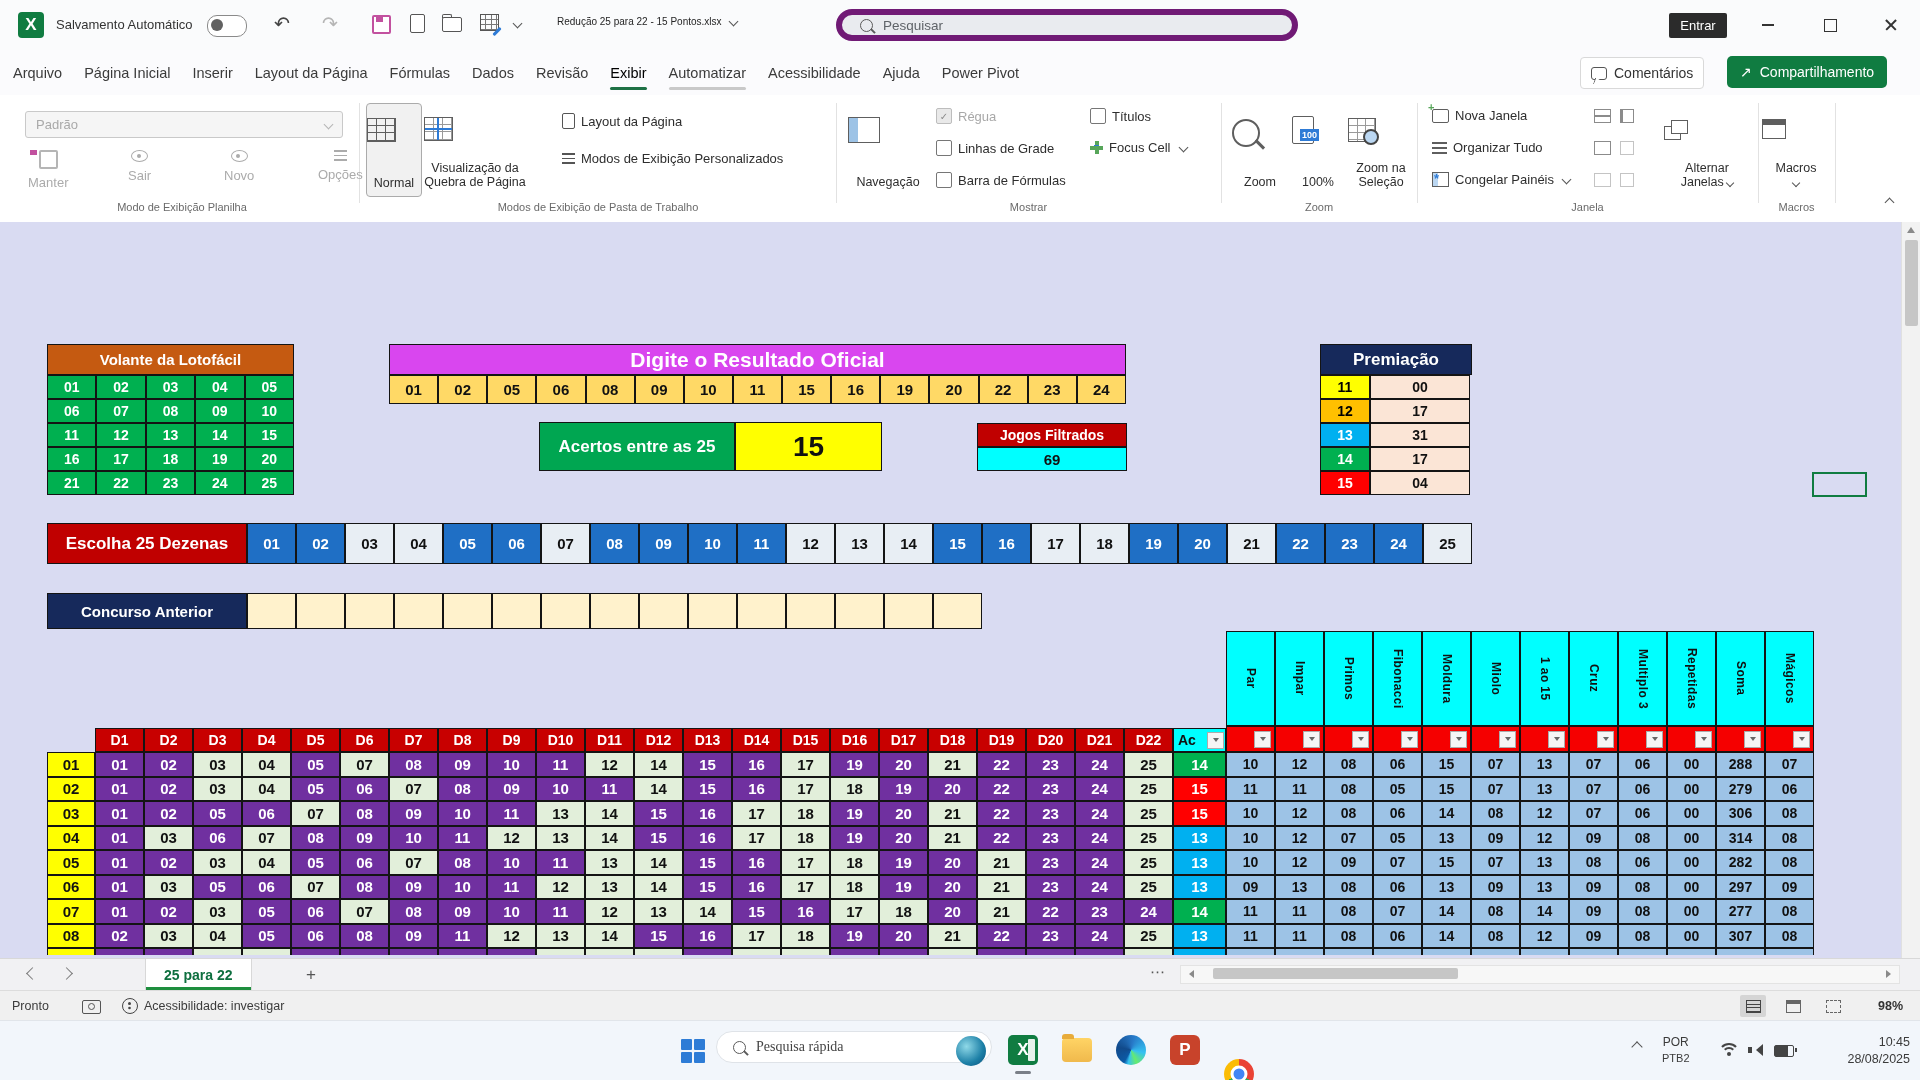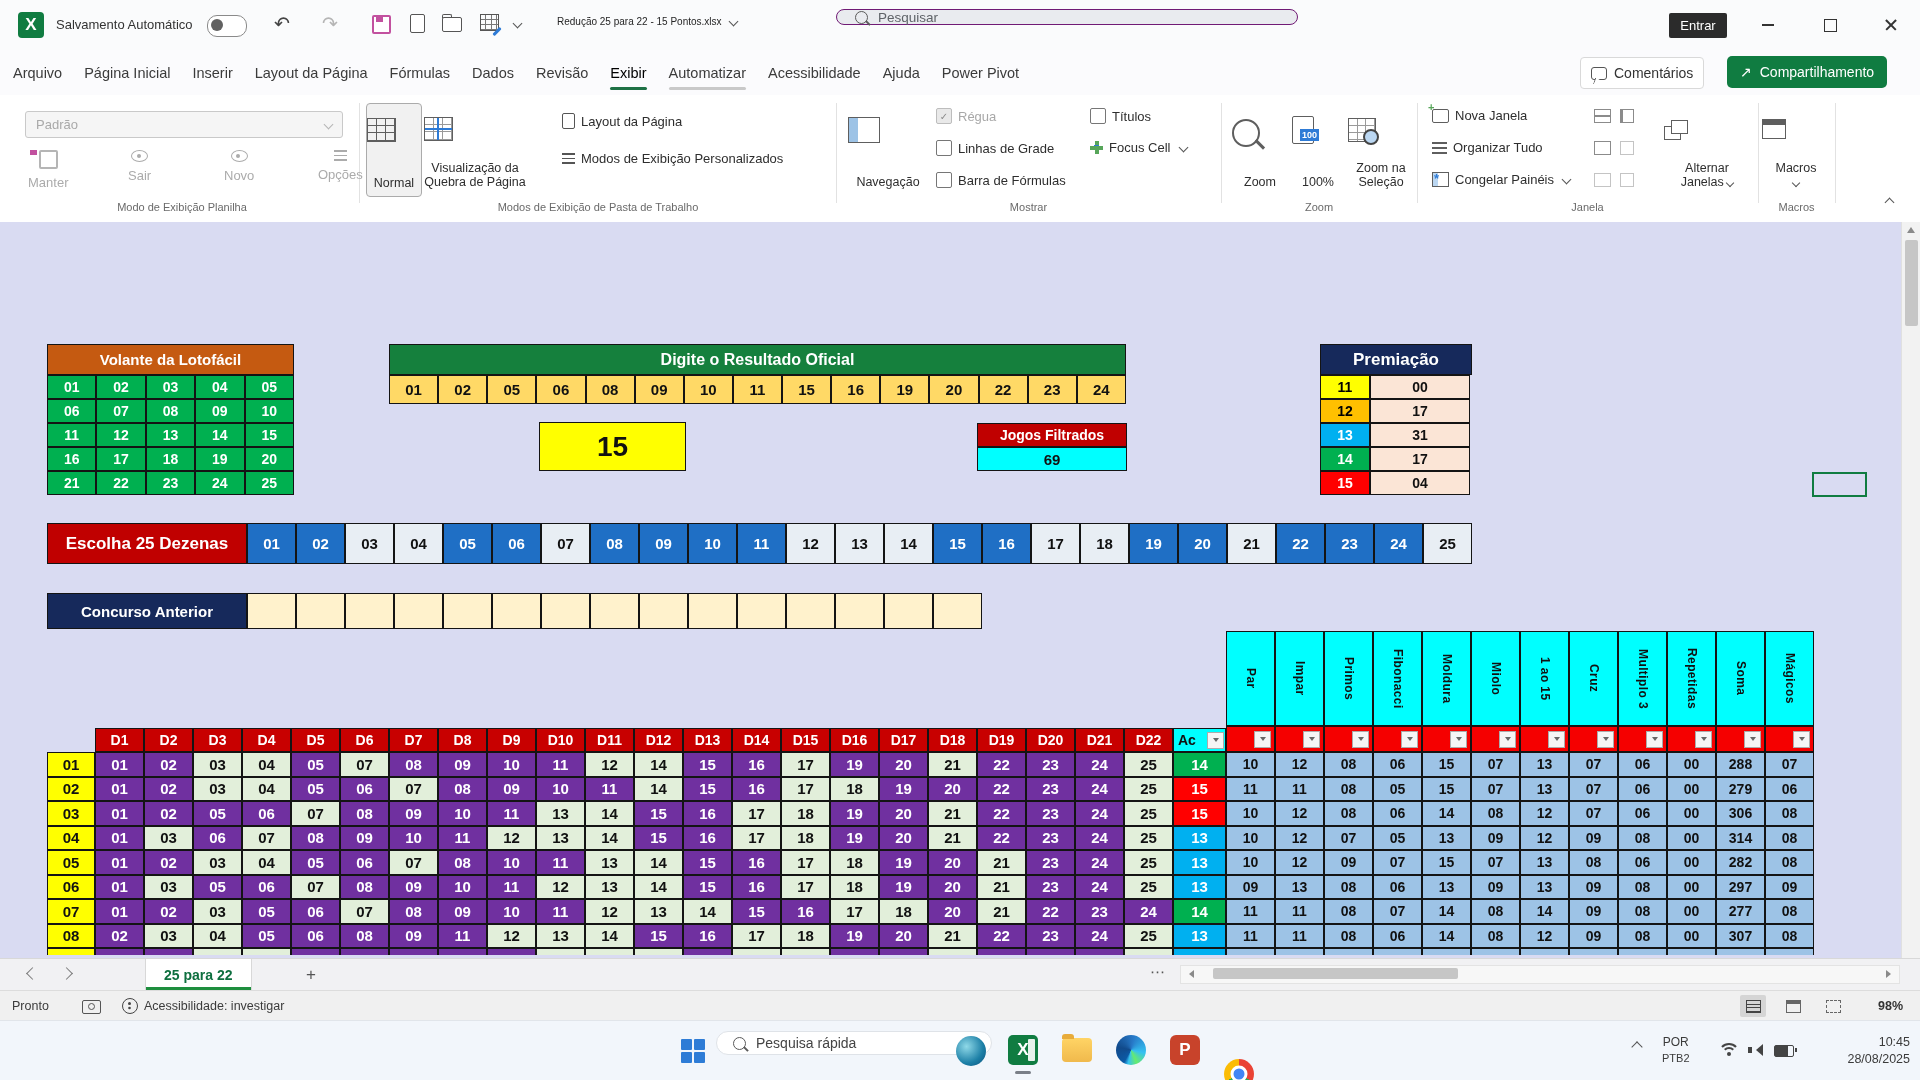--- a/index.html
+++ b/index.html
@@ -17,21 +17,21 @@
   .i-doc{position:absolute;top:14px;width:13px;height:17px;border:1.6px solid #555;border-radius:2px;background:#fff;}
   .i-folder{position:absolute;top:17px;width:18px;height:13px;border:1.6px solid #555;border-radius:2px;background:#fff;}
   .i-folder::before{content:"";position:absolute;left:-1px;top:-4px;width:8px;height:3px;border:1.6px solid #555;border-bottom:none;border-radius:2px 2px 0 0;}
   .i-tblpen{position:absolute;top:14px;width:17px;height:15px;border:1.6px solid #555;background:
     repeating-linear-gradient(to right,transparent 0 4.5px,#777 4.5px 5.5px),
     repeating-linear-gradient(to bottom,transparent 0 4px,#777 4px 5px);}
   .i-tblpen::after{content:"";position:absolute;right:-4px;bottom:-3px;width:10px;height:3px;background:#2E7BD6;transform:rotate(-45deg);border-radius:1px;}
   .chev{display:inline-block;width:6px;height:6px;border-right:1.6px solid #555;border-bottom:1.6px solid #555;transform:rotate(45deg);}
   .chev.up{transform:rotate(225deg);}
   .doc-title{position:absolute;left:557px;top:16px;font-size:10px;color:#252525;}
-  .searchbox{position:absolute;left:836px;top:9px;width:462px;height:16px;background:#E9EBEF;border:1px solid #701a75;border-radius:17px;display:flex;align-items:center;padding-left:18px;box-sizing:border-box;}
+  .searchbox{position:absolute;left:836px;top:9px;width:462px;height:32px;background:#E9EBEF;border:6px solid #701a75;border-radius:17px;display:flex;align-items:center;padding-left:18px;box-sizing:border-box;}
   .i-mag{position:relative;width:11px;height:11px;border:1.8px solid #5A5A5A;border-radius:50%;flex:none;}
   .i-mag::after{content:"";position:absolute;left:9px;top:10px;width:6px;height:1.8px;background:#5A5A5A;transform:rotate(45deg);}
   .search-text{margin-left:10px;font-size:13.5px;color:#5F6368;}
   .signin{position:absolute;left:1669px;top:13px;width:58px;height:25px;background:#2B2B2B;color:#fff;font-size:13px;display:flex;align-items:center;justify-content:center;border-radius:2px;}
   .wbtn{position:absolute;top:0;width:46px;height:50px;display:flex;align-items:center;justify-content:center;}
   .wbtn .bar{width:12px;height:1.6px;background:#333;}
   .wbtn .sq{width:11px;height:11px;border:1.6px solid #333;}
   .wbtn .x1,.wbtn .x2{position:absolute;width:14px;height:1.6px;background:#333;}
   .wbtn .x1{transform:rotate(45deg);} .wbtn .x2{transform:rotate(-45deg);}
   
@@ -98,21 +98,21 @@
   
   #sheet{position:absolute;left:0;top:222px;width:1920px;height:736px;background:#D9DBF2;overflow:hidden;}
   .cell{box-sizing:border-box;border:1px solid #141414;display:flex;align-items:center;justify-content:center;font-weight:bold;}
   #banner{position:absolute;left:47px;top:28px;width:1763px;height:66px;background:#16295B;color:#fff;display:flex;align-items:center;justify-content:center;font-size:37px;font-weight:bold;letter-spacing:0.5px;}
   #volante{position:absolute;left:47px;top:122px;width:247px;}
   .tbl-head{box-sizing:border-box;border:1px solid #141414;display:flex;align-items:center;justify-content:center;color:#fff;font-weight:bold;}
   #volante .tbl-head{height:31px;background:#C55A11;font-size:15px;}
   .vrow{display:flex;}
   .vcell{width:49.4px;height:24px;background:#00B050;color:#fff;font-size:14px;}
   #digite{position:absolute;left:389px;top:122px;width:737px;}
-  #digite .tbl-head{height:31px;background:#15803d;font-size:16px;}
+  #digite .tbl-head{height:31px;background:#d946ef;font-size:21px;}
   .drow{display:flex;}
   .dgcell{width:49.13px;height:29px;background:#FFD966;color:#111;font-size:15px;}
   #acertos{position:absolute;left:539px;top:200px;height:49px;display:flex;}
   #acertos .lab{width:196px;background:#00A651;color:#fff;font-size:17px;}
   #acertos .val{width:147px;background:#FFFF00;color:#111;font-size:28px;}
   #jogos{position:absolute;left:977px;top:201px;width:150px;}
   #jogos .lab{height:24px;background:#C00000;color:#fff;font-size:14px;}
   #jogos .val{height:24px;background:#00FFFF;color:#111;font-size:15px;}
   #premiacao{position:absolute;left:1320px;top:122px;width:152px;}
   #premiacao .tbl-head{height:31px;background:#16295B;font-size:17px;}
@@ -172,21 +172,21 @@
   .sview.on{background:#D5D5D5;}
   .svg1{width:13px;height:11px;border:1.4px solid #444;background:repeating-linear-gradient(to bottom,transparent 0 2.6px,#444 2.6px 3.6px);}
   .svg2{width:13px;height:11px;border:1.4px solid #666;background:linear-gradient(#666 0 2.5px,transparent 2.5px);}
   .svg3{width:13px;height:11px;border:1.4px dashed #666;}
   .zoomtxt{position:absolute;left:1878px;top:8px;font-weight:bold;color:#333;}
   
   #taskbar{position:absolute;left:0;top:1020px;width:1920px;height:60px;background:#F2F6FB;border-top:1px solid #E1E5EA;}
   .win{position:absolute;left:681px;top:1038px;width:24px;height:24px;display:grid;grid-template:1fr 1fr / 1fr 1fr;gap:2.5px;}
   .win i{background:#2E7CD6;border-radius:1px;}
   .win{top:18px;}
-  .tsearch{position:absolute;left:716px;top:10px;width:276px;height:24px;background:#fff;border:1px solid #DFE3E8;border-radius:20px;display:flex;align-items:center;padding-left:16px;box-sizing:border-box;}
+  .tsearch{position:absolute;left:716px;top:10px;width:276px;height:32px;background:#fff;border:1px solid #DFE3E8;border-radius:20px;display:flex;align-items:center;padding-left:16px;box-sizing:border-box;font-family:Liberation Serif, serif;}
   .tsearch .txt{margin-left:10px;font-size:14px;color:#444;}
   .bingimg{position:absolute;right:5px;top:4px;width:30px;height:30px;border-radius:50%;background:radial-gradient(circle at 35% 35%,#8FD9E8,#1C7FA6 60%,#0A4F7A);}
   .tico{position:absolute;top:14px;width:30px;height:30px;}
   .xlico{background:#107C41;border-radius:5px;color:#fff;font-weight:bold;font-size:17px;display:flex;align-items:center;justify-content:center;}
   .xlico::after{content:"";position:absolute;right:3px;top:4px;bottom:4px;width:7px;background:#fff;border-radius:1px;opacity:.9;}
   .runline{position:absolute;top:50px;width:16px;height:3px;border-radius:2px;background:#7A7F87;}
   .folder{background:linear-gradient(#FFD465,#F0B94C);border-radius:4px;position:relative;height:24px;top:17px;}
   .folder::before{content:"";position:absolute;left:0;top:-4px;width:12px;height:5px;background:#E8AC3B;border-radius:3px 3px 0 0;}
   .edge{border-radius:50%;background:conic-gradient(from 210deg,#0C59A4,#114A8B 20%,#2779C8 45%,#35C1F1 70%,#66EB6E 85%,#35C1F1 95%,#0C59A4);}
   .ppt{background:#C8432B;border-radius:6px;color:#fff;font-weight:bold;font-size:17px;display:flex;align-items:center;justify-content:center;}
@@ -457,20 +457,21 @@
           <div class="dgcell cell">16</div>
           <div class="dgcell cell">19</div>
           <div class="dgcell cell">20</div>
           <div class="dgcell cell">22</div>
           <div class="dgcell cell">23</div>
           <div class="dgcell cell">24</div>
         </div>
     </div>
 
     <div id="acertos">
+      <div class="lab cell">Acertos entre as 25</div>
       <div class="val cell">15</div>
     </div>
 
     <div id="jogos">
       <div class="lab cell">Jogos Filtrados</div>
       <div class="val cell">69</div>
     </div>
 
     <div id="premiacao">
       <div class="tbl-head">Premiação</div>

